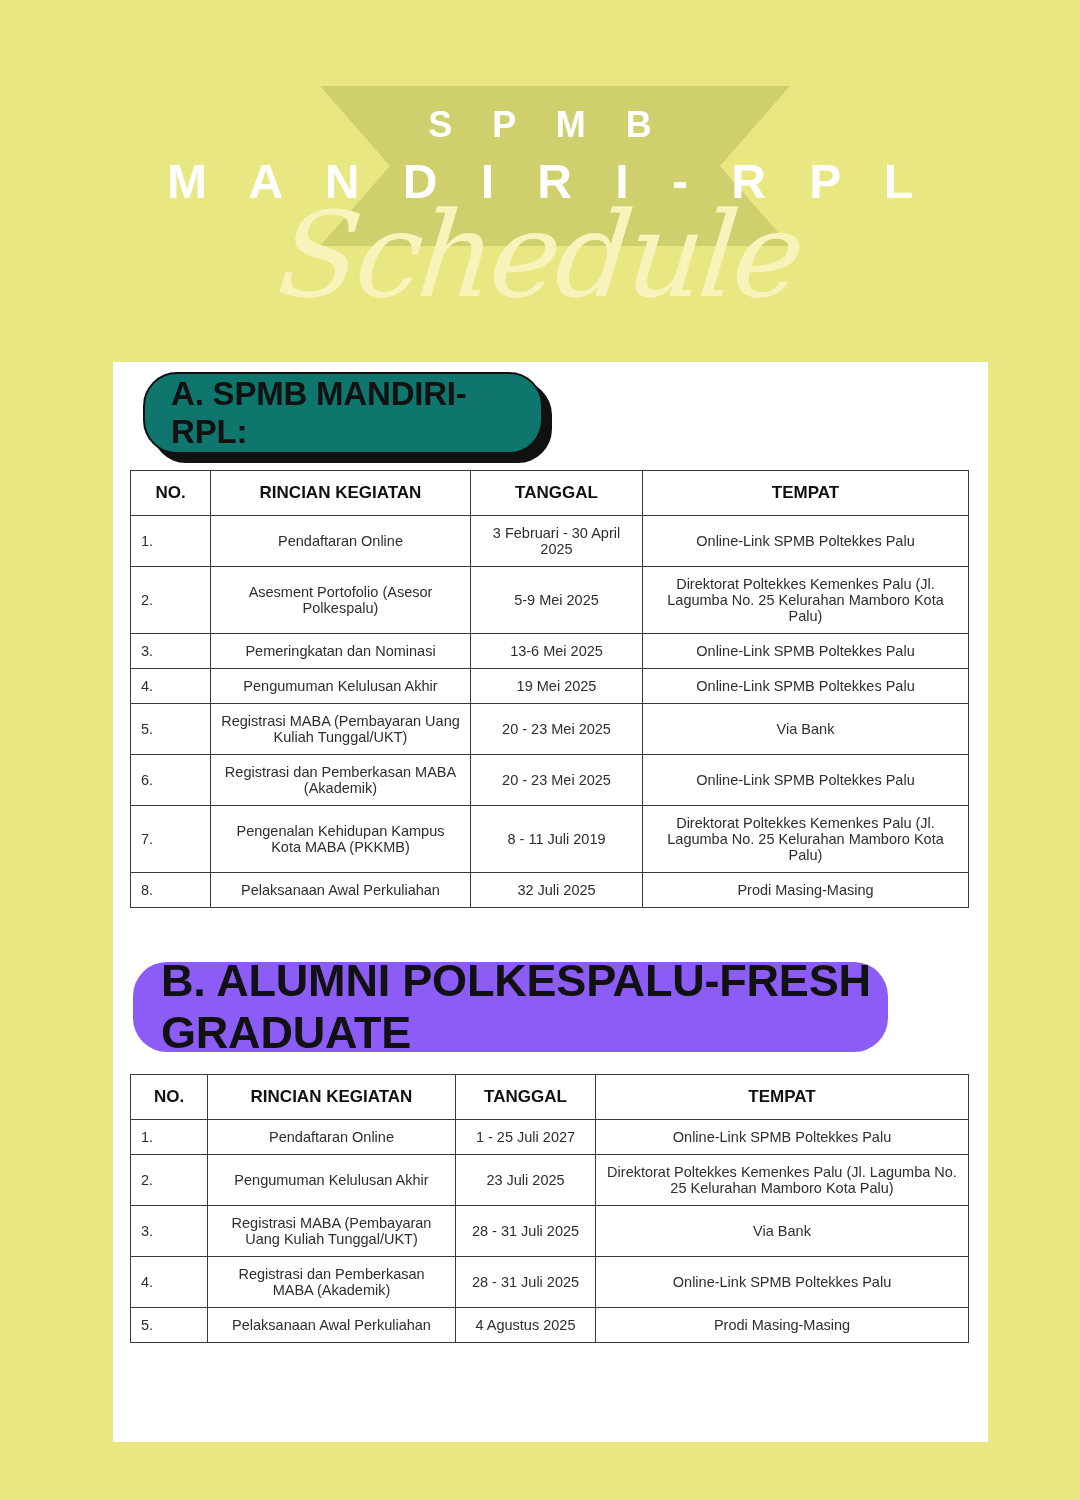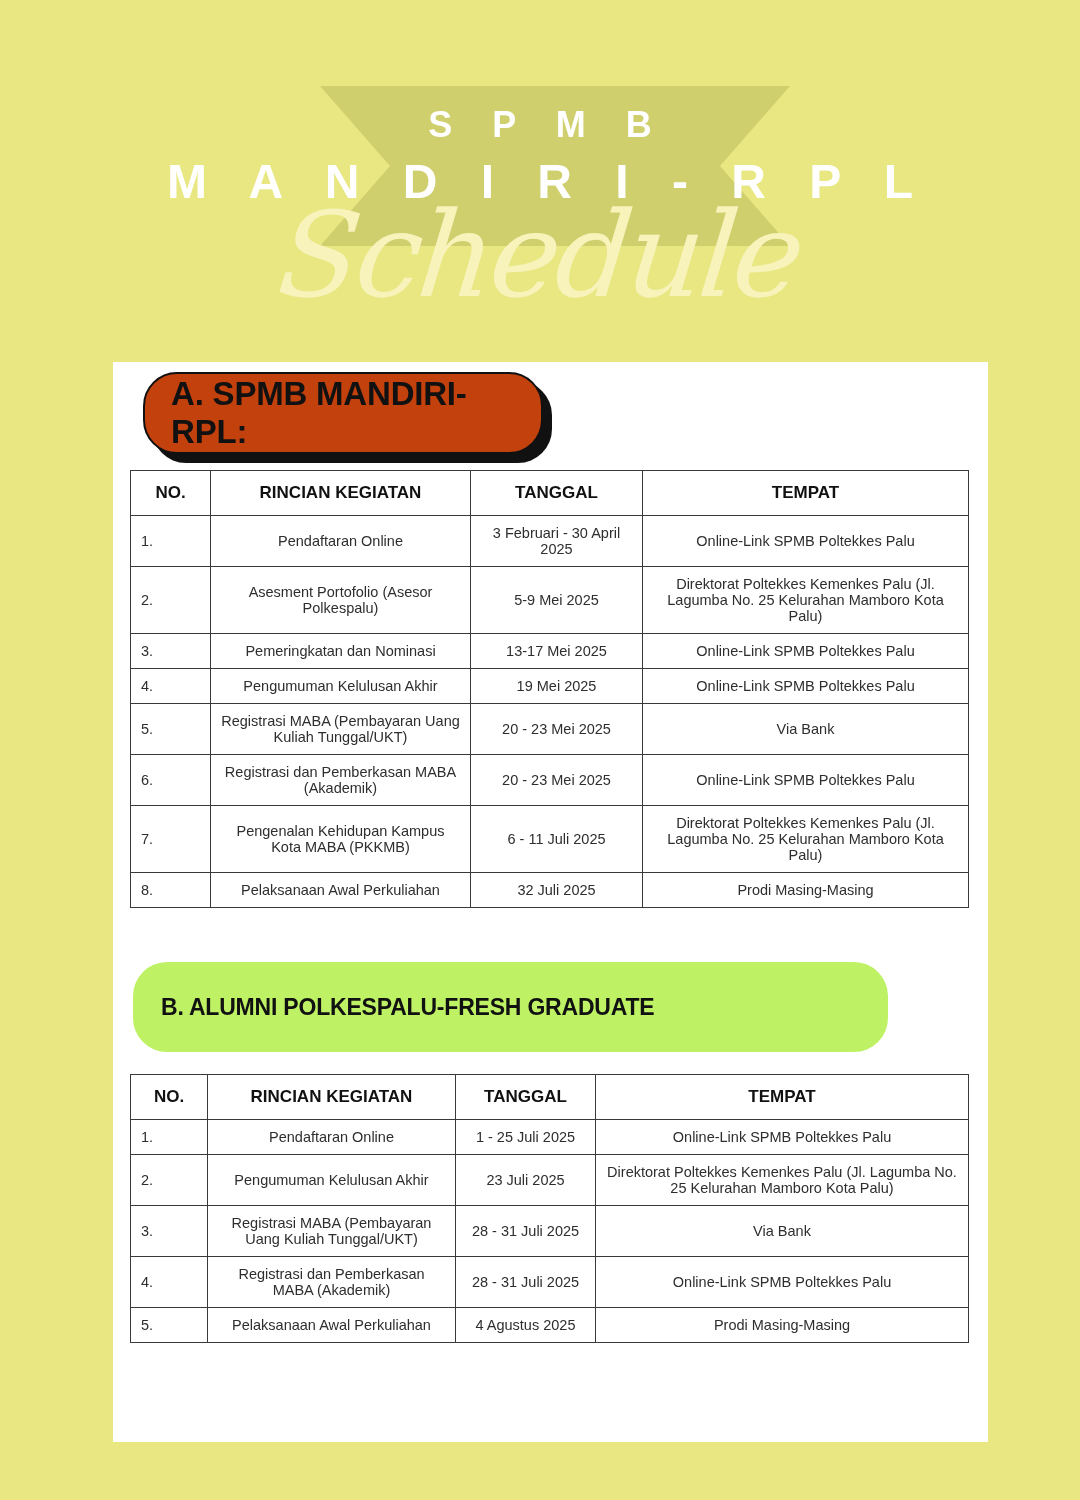--- a/index.html
+++ b/index.html
@@ -103,34 +103,34 @@
     border-radius: 34px;
     font-weight: bold;
     color: #111111;
     letter-spacing: -0.2px;
   }
   .pill-a {
     left: 30px;
     top: 10px;
     width: 400px;
     height: 82px;
-    background: #c2410c;
+    background: #0f766e;
     border: 2px solid #111111;
     box-shadow: 9px 9px 0 0 #111111;
     padding-left: 26px;
     font-size: 33px;
   }
   .pill-b {
     left: 20px;
     top: 600px;
     width: 755px;
     height: 90px;
-    background: #bef264;
+    background: #8b5cf6;
     padding-left: 28px;
-    font-size: 23px;
+    font-size: 45px;
   }
 
   
   .tbl {
     position: absolute;
     border-collapse: collapse;
     table-layout: fixed;
     font-size: 14.5px;
     color: #2e2e2e;
   }
@@ -204,21 +204,21 @@
       </tr>
       <tr>
         <td class="c-no">2.</td>
         <td>Asesment Portofolio (Asesor Polkespalu)</td>
         <td>5-9 Mei 2025</td>
         <td>Direktorat Poltekkes Kemenkes Palu (Jl. Lagumba No. 25 Kelurahan Mamboro Kota Palu)</td>
       </tr>
       <tr>
         <td class="c-no">3.</td>
         <td>Pemeringkatan dan Nominasi</td>
-        <td>13-17 Mei 2025</td>
+        <td>13-6 Mei 2025</td>
         <td>Online-Link SPMB Poltekkes Palu</td>
       </tr>
       <tr>
         <td class="c-no">4.</td>
         <td>Pengumuman Kelulusan Akhir</td>
         <td>19 Mei 2025</td>
         <td>Online-Link SPMB Poltekkes Palu</td>
       </tr>
       <tr>
         <td class="c-no">5.</td>
@@ -228,21 +228,21 @@
       </tr>
       <tr>
         <td class="c-no">6.</td>
         <td>Registrasi dan Pemberkasan MABA (Akademik)</td>
         <td>20 - 23 Mei 2025</td>
         <td>Online-Link SPMB Poltekkes Palu</td>
       </tr>
       <tr>
         <td class="c-no">7.</td>
         <td>Pengenalan Kehidupan Kampus Kota MABA (PKKMB)</td>
-        <td>6 - 11 Juli 2025</td>
+        <td>8 - 11 Juli 2019</td>
         <td>Direktorat Poltekkes Kemenkes Palu (Jl. Lagumba No. 25 Kelurahan Mamboro Kota Palu)</td>
       </tr>
       <tr>
         <td class="c-no">8.</td>
         <td>Pelaksanaan Awal Perkuliahan</td>
         <td>32 Juli 2025</td>
         <td>Prodi Masing-Masing</td>
       </tr>
     </tbody>
   </table>
@@ -263,21 +263,21 @@
         <th>NO.</th>
         <th>RINCIAN KEGIATAN</th>
         <th>TANGGAL</th>
         <th>TEMPAT</th>
       </tr>
     </thead>
     <tbody>
       <tr>
         <td class="c-no">1.</td>
         <td>Pendaftaran Online</td>
-        <td>1 - 25 Juli 2025</td>
+        <td>1 - 25 Juli 2027</td>
         <td>Online-Link SPMB Poltekkes Palu</td>
       </tr>
       <tr>
         <td class="c-no">2.</td>
         <td>Pengumuman Kelulusan Akhir</td>
         <td>23 Juli 2025</td>
         <td>Direktorat Poltekkes Kemenkes Palu (Jl. Lagumba No. 25 Kelurahan Mamboro Kota Palu)</td>
       </tr>
       <tr>
         <td class="c-no">3.</td>

